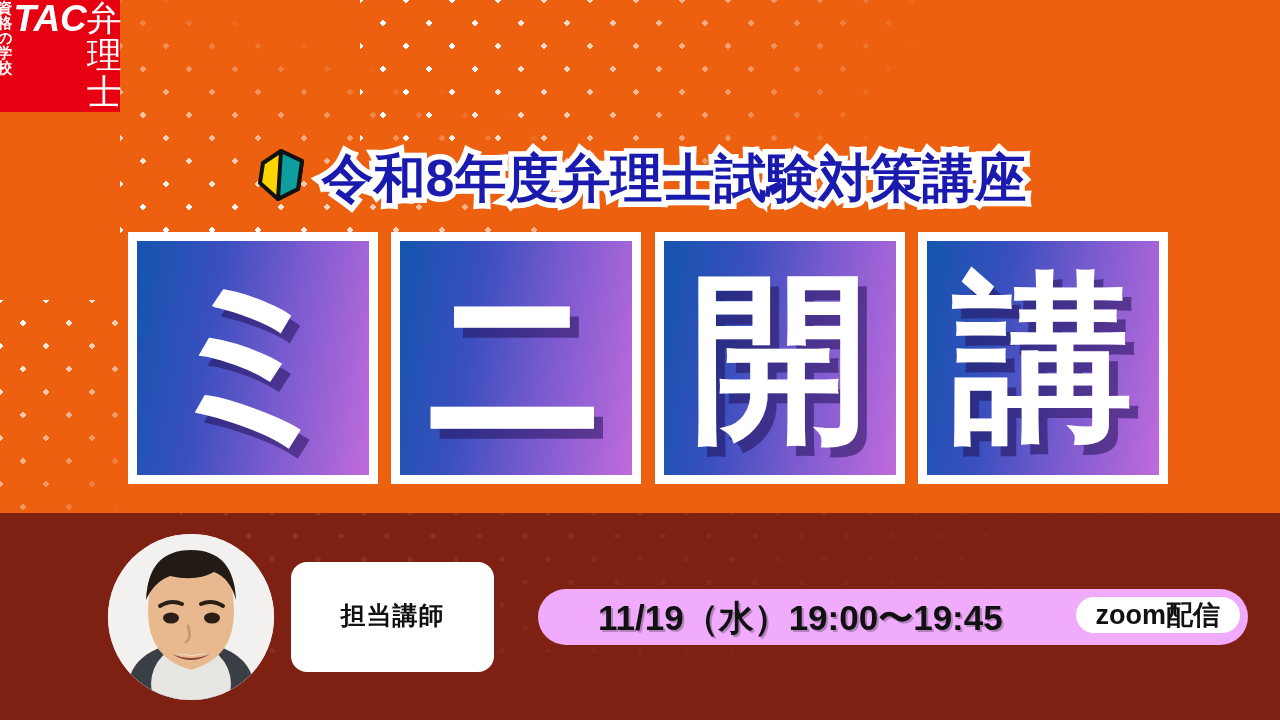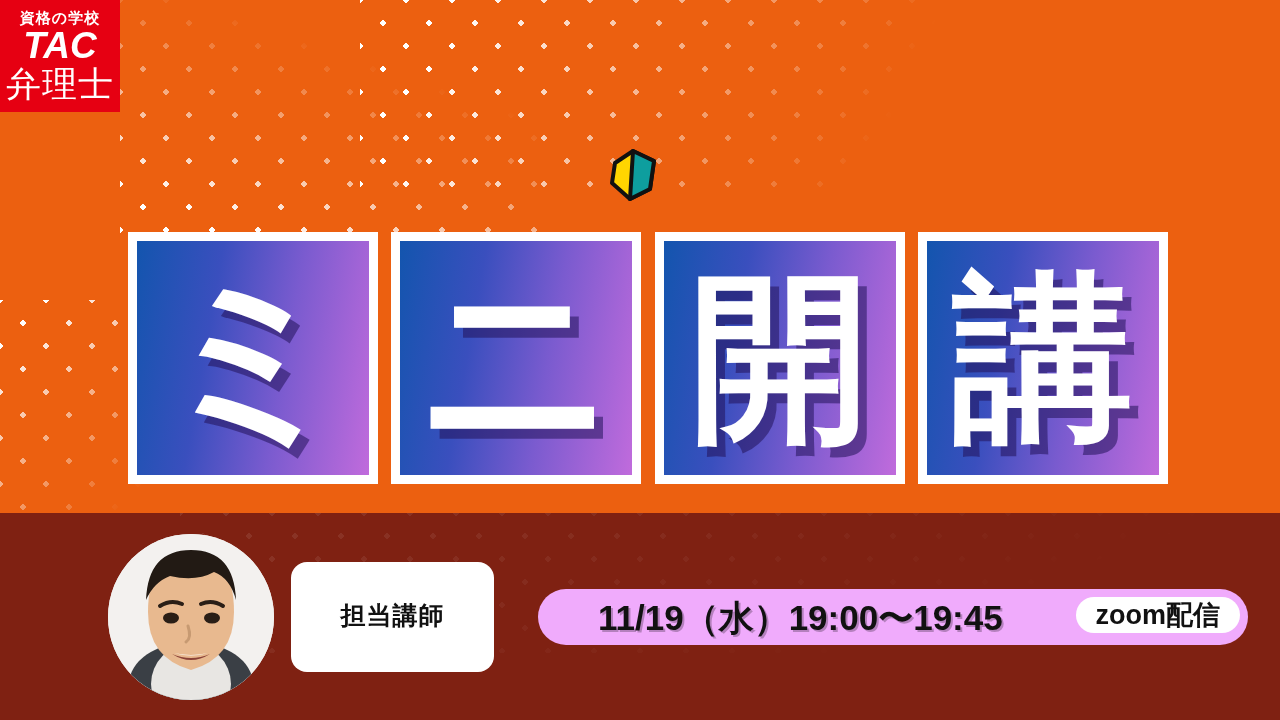--- a/index.html
+++ b/index.html
@@ -66,22 +66,21 @@
     mask-image: linear-gradient(160deg, rgba(0,0,0,1) 5%, rgba(0,0,0,0) 75%);
   }
 
   
   #logo {
     position: absolute;
     top: 0; left: 0;
     width: 120px; height: 112px;
     background: #E60012;
     display: flex;
-    flex-direction: column;
-    align-items: center;
+    align-items: flex-start;
     justify-content: center;
     color: #ffffff;
     z-index: 30;
   }
   #logo .logo-sub {
     font-size: 15px;
     font-weight: bold;
     letter-spacing: 1px;
     line-height: 1;
     margin-bottom: 2px;
@@ -271,20 +270,21 @@
     <span class="logo-sub">資格の学校</span>
     <span class="logo-main">TAC</span>
     <span class="logo-qual">弁理士</span>
   </div>
 
   <div id="headline">
     <svg id="sprout-icon" viewBox="0 0 56 58">
       <path d="M27 6 L48 16 L44 44 L24 54 L6 38 L9 18 Z" fill="#FFD500" stroke="#111111" stroke-width="4" stroke-linejoin="round"></path>
       <path d="M27 6 L48 16 L44 44 L24 54 Z" fill="#0E9E9E" stroke="#111111" stroke-width="4" stroke-linejoin="round"></path>
     </svg>
+    <span id="headline-text">令和8年度弁理士試験対策講座</span>
   </div>
 
   <div id="tiles">
     <div class="tile">
       <div class="tile-inner">
         <span class="tile-char">ミ</span>
       </div>
     </div>
     <div class="tile">
       <div class="tile-inner">

